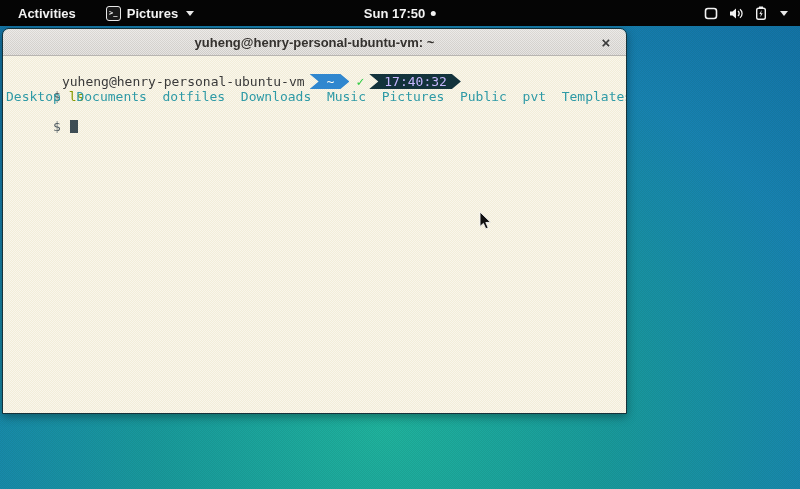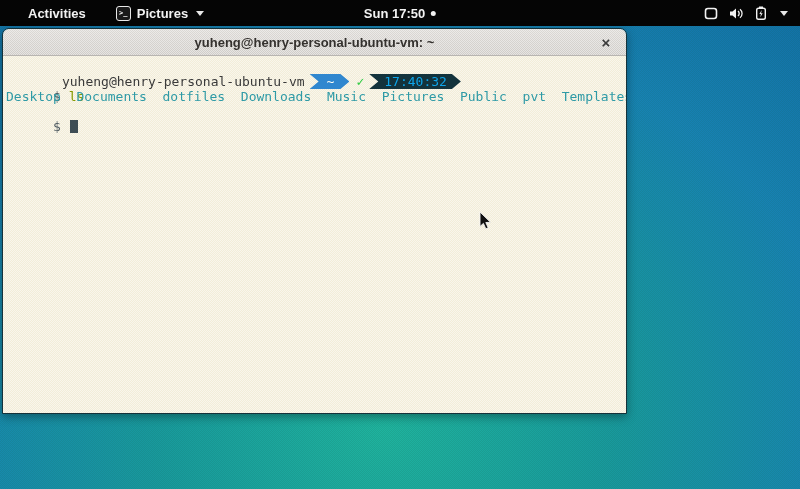--- a/index.html
+++ b/index.html
@@ -12,21 +12,21 @@
       radial-gradient(ellipse 95% 130% at 48% 88%, #1fb4a0 0%, #189a9e 30%, #1782b4 62%, #0f66a0 100%);
   }
 
   
   .topbar {
     position:absolute; top:0; left:0; width:800px; height:26px;
     background:#050505; color:#f2f2f2;
     display:flex; align-items:center;
     font-size:13px; font-weight:700;
   }
-  .activities { margin-left:24px; padding:0 4px; cursor:pointer; }
+  .activities { margin-left:14px; padding:0 4px; cursor:pointer; }
   .appmenu { display:flex; align-items:center; gap:6px; margin-left:26px; cursor:pointer; }
   .term-glyph {
     width:15px; height:15px; border:1px solid #e8e8e8; border-radius:3px;
     background:#1a1a1a; color:#fff; font-family:"DejaVu Sans Mono", monospace;
     font-size:7px; font-weight:700; line-height:13px; text-align:center;
     display:inline-block;
   }
   .caret-down {
     width:0; height:0; border-left:4px solid transparent; border-right:4px solid transparent;
     border-top:5px solid #e8e8e8; display:inline-block; margin-left:2px;
@@ -78,21 +78,21 @@
   .pl-seg {
     display:inline-block; height:15px; line-height:15px; vertical-align:top;
     color:#fdfdf6;
   }
   .pl-blue {
     background:#3087cf; margin-left:5px; padding:0 15px 0 17px;
     clip-path:polygon(0 0, calc(100% - 9px) 0, 100% 50%, calc(100% - 9px) 100%, 0 100%, 9px 50%);
   }
   .pl-check { color:#2ecb40; font-weight:700; margin:0 5px 0 7px; }
   .pl-dark {
-    background:#13333c; padding:0 14px 0 15px; color:#0ea5e9;
+    background:#13333c; padding:0 14px 0 15px; color:#c4b5fd;
     clip-path:polygon(0 0, calc(100% - 9px) 0, 100% 50%, calc(100% - 9px) 100%, 0 100%, 9px 50%);
   }
   .dollar { color:#4e5a60; }
   .cmd { color:#859900; }
   .dirs { color:#2e9aa6; }
   .block-cursor {
     display:inline-block; width:8px; height:13px; margin-left:1px;
     background:#3e4d54; vertical-align:-2px;
   }
 

